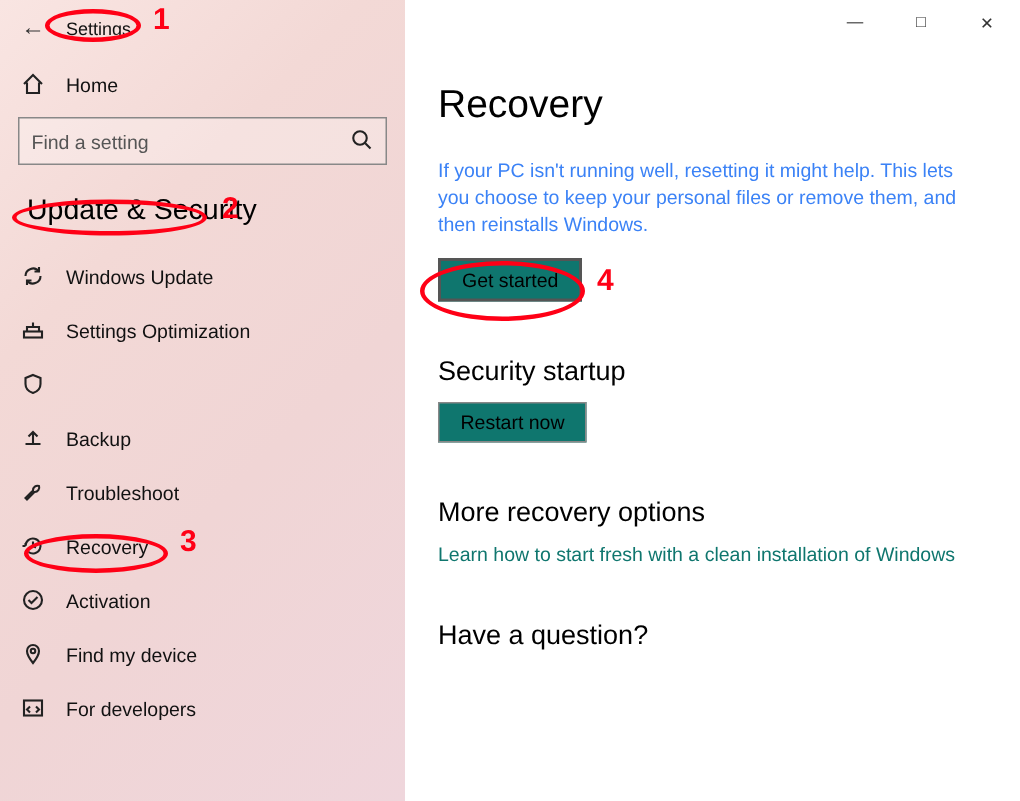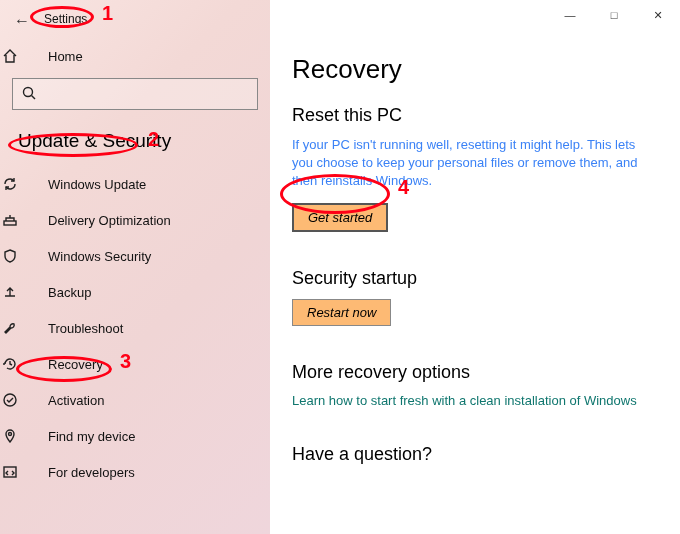--- a/index.html
+++ b/index.html
@@ -53,22 +53,22 @@
     color: #333;
     width: 18px;
   }
   .app-title {
     font-size: 12px;
     color: #111;
   }
   .nav-item {
     display: flex;
     align-items: center;
-    padding: 10px 2px;
-    gap: 30px;
+    padding: 10px 14px;
+    gap: 14px;
     color: #111;
     font-size: 13px;
     cursor: pointer;
   }
   .nav-item .icon {
     width: 16px; height: 16px;
     display: flex; align-items: center; justify-content: center;
     color: #222;
   }
   .search-box {
@@ -115,27 +115,26 @@
     margin-bottom: 10px;
   }
   p.body-text {
     font-size: 13px;
     color: #3b82f6;
     line-height: 1.4;
     margin-bottom: 12px;
   }
   .win-button {
     display: inline-block;
-    background: #fdba74;
+    background: #0f766e;
     border: 1px solid #888;
     padding: 5px 14px;
     font-size: 13px;
     color: #000;
     cursor: pointer;
-    font-style: italic;
   }
   .win-button.started {
     border: 2px solid #555;
   }
   .spacer { height: 26px; }
   a.link {
     color: #0f766e;
     font-size: 13px;
     text-decoration: none;
   }
@@ -171,20 +170,21 @@
     <div class="nav-item">
       <span class="icon">
         <svg class="icon-svg" viewBox="0 0 16 16">
             <path d="M2 8 L8 2 L14 8 M4 7 V14 H12 V7"></path>
           </svg>
       </span>
       <span>Home</span>
     </div>
 
     <div class="search-box">
+      <input type="text" placeholder="Find a setting" style="">
       <span>
         <svg class="icon-svg" viewBox="0 0 16 16">
             <circle cx="7" cy="7" r="4.5"></circle>
             <line x1="10.5" y1="10.5" x2="14" y2="14"></line>
           </svg>
       </span>
     </div>
 
     <div class="section-label">Update &amp; Security</div>
 
@@ -198,30 +198,29 @@
       <span>Windows Update</span>
     </div>
 
     <div class="nav-item">
       <span class="icon">
         <svg class="icon-svg" viewBox="0 0 16 16">
             <rect x="2" y="9" width="12" height="4"></rect>
             <path d="M4 9V6h8v3M8 3v3"></path>
           </svg>
       </span>
-      <span>Delivery Optimization</span>
+      <span>Settings Optimization</span>
     </div>
 
     <div class="nav-item">
       <span class="icon">
         <svg class="icon-svg" viewBox="0 0 16 16">
             <path d="M8 2l5 2v4c0 3-2 5-5 6-3-1-5-3-5-6V4l5-2z"></path>
           </svg>
       </span>
-      <span>Windows Security</span>
     </div>
 
     <div class="nav-item">
       <span class="icon">
         <svg class="icon-svg" viewBox="0 0 16 16">
             <path d="M8 12V4M5 7l3-3 3 3M3 12h10"></path>
           </svg>
       </span>
       <span>Backup</span>
     </div>
@@ -279,21 +278,20 @@
 
   <div class="content">
     <div class="titlebar-controls">
       <div class="win-ctrl">―</div>
       <div class="win-ctrl">□</div>
       <div class="win-ctrl">✕</div>
     </div>
 
     <h1 class="page-title">Recovery</h1>
 
-    <h2 class="section-title">Reset this PC</h2>
     <p class="body-text">If your PC isn't running well, resetting it might help. This lets you choose to keep your personal files or remove them, and then reinstalls Windows.</p>
     <span class="win-button started">Get started</span>
 
     <div class="spacer"></div>
 
     <h2 class="section-title">Security startup</h2>
     <span class="win-button">Restart now</span>
 
     <div class="spacer"></div>
 

